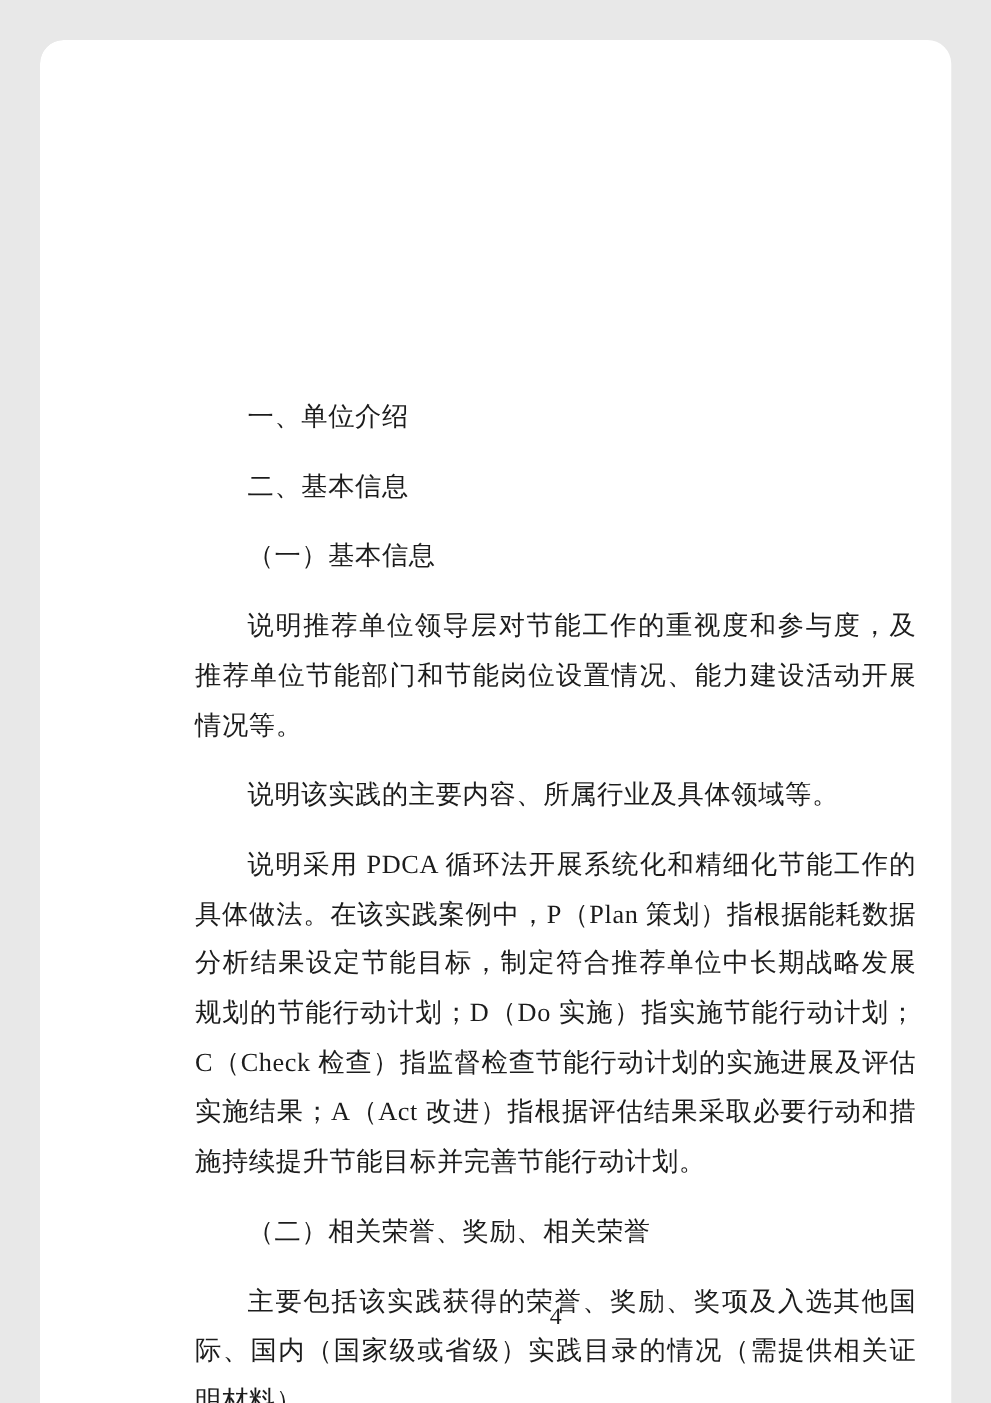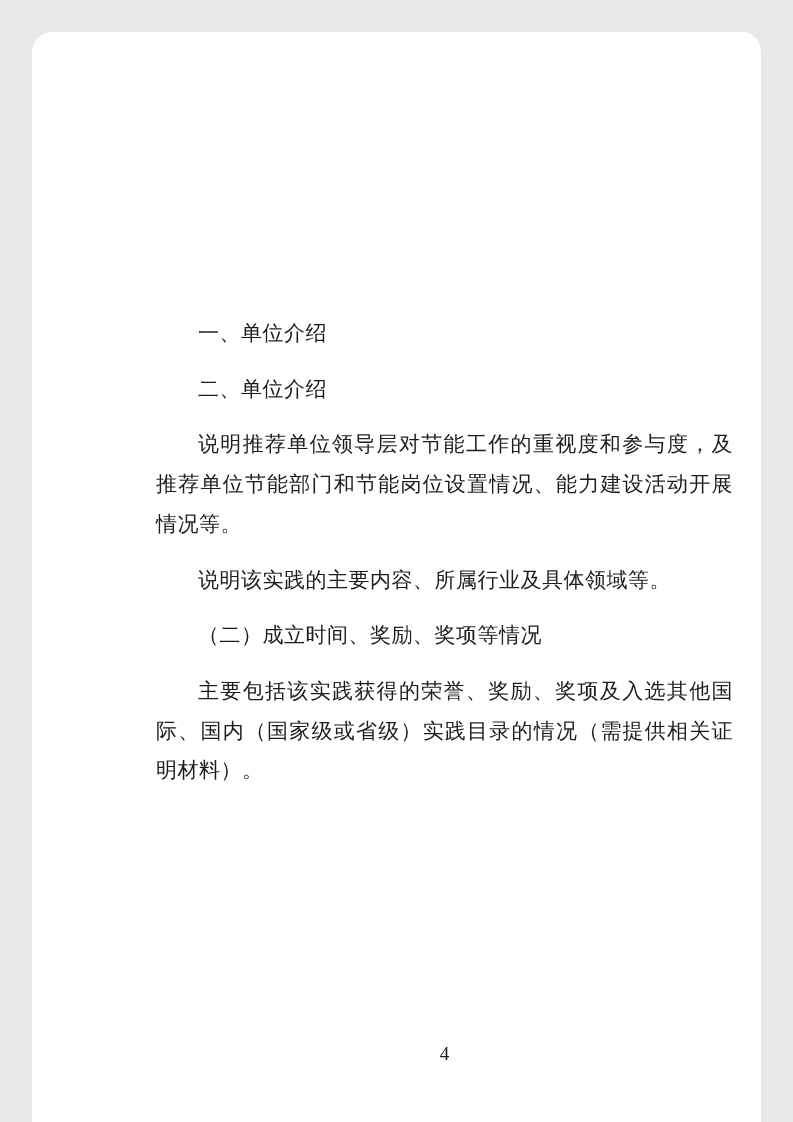--- a/index.html
+++ b/index.html
@@ -40,20 +40,22 @@
     line-height: 24px;
     color: #1c1c1c;
   }
 </style>
 </head>
 <body>
 
 <div class="page">
   <div class="content">
     <p>一、单位介绍</p>
-    <p>二、单位介绍</p>
+    <p>二、基本信息</p>
+    <p>（一）基本信息</p>
     <p>说明推荐单位领导层对节能工作的重视度和参与度，及推荐单位节能部门和节能岗位设置情况、能力建设活动开展情况等。</p>
     <p>说明该实践的主要内容、所属行业及具体领域等。</p>
-    <p>（二）成立时间、奖励、奖项等情况</p>
+    <p>说明采用 PDCA 循环法开展系统化和精细化节能工作的具体做法。在该实践案例中，P（Plan 策划）指根据能耗数据分析结果设定节能目标，制定符合推荐单位中长期战略发展规划的节能行动计划；D（Do 实施）指实施节能行动计划；C（Check 检查）指监督检查节能行动计划的实施进展及评估实施结果；A（Act 改进）指根据评估结果采取必要行动和措施持续提升节能目标并完善节能行动计划。</p>
+    <p>（二）相关荣誉、奖励、相关荣誉</p>
     <p>主要包括该实践获得的荣誉、奖励、奖项及入选其他国际、国内（国家级或省级）实践目录的情况（需提供相关证明材料）。</p>
   </div>
   <div class="footer">4</div>
 </div>
 
 </body></html>

